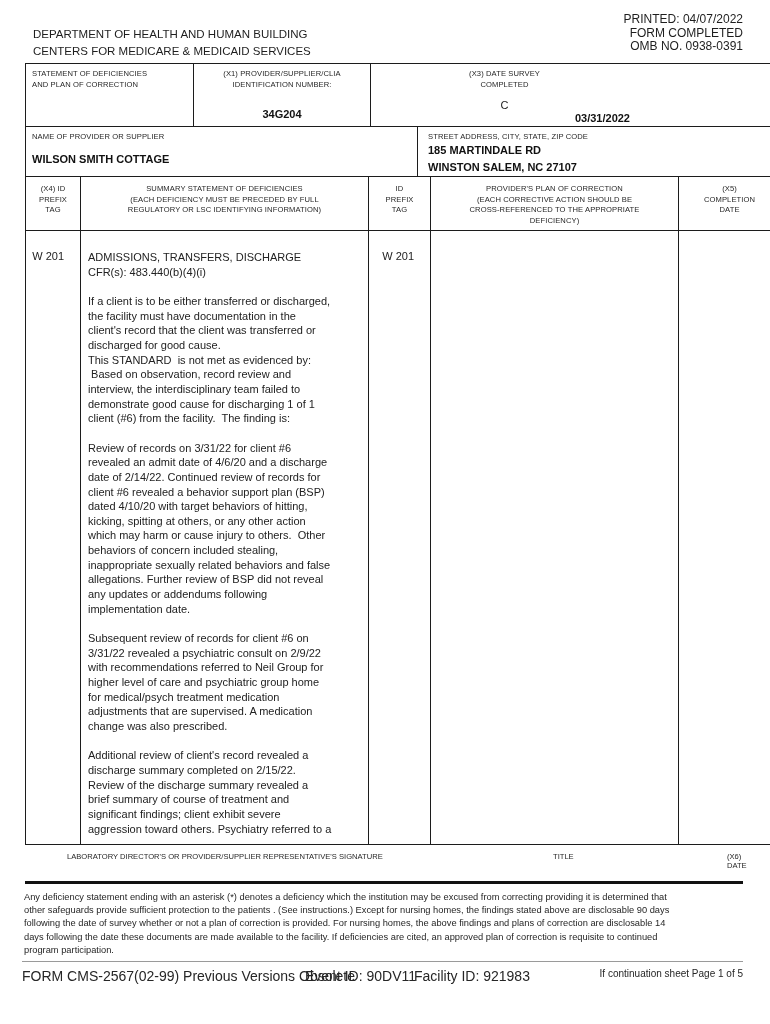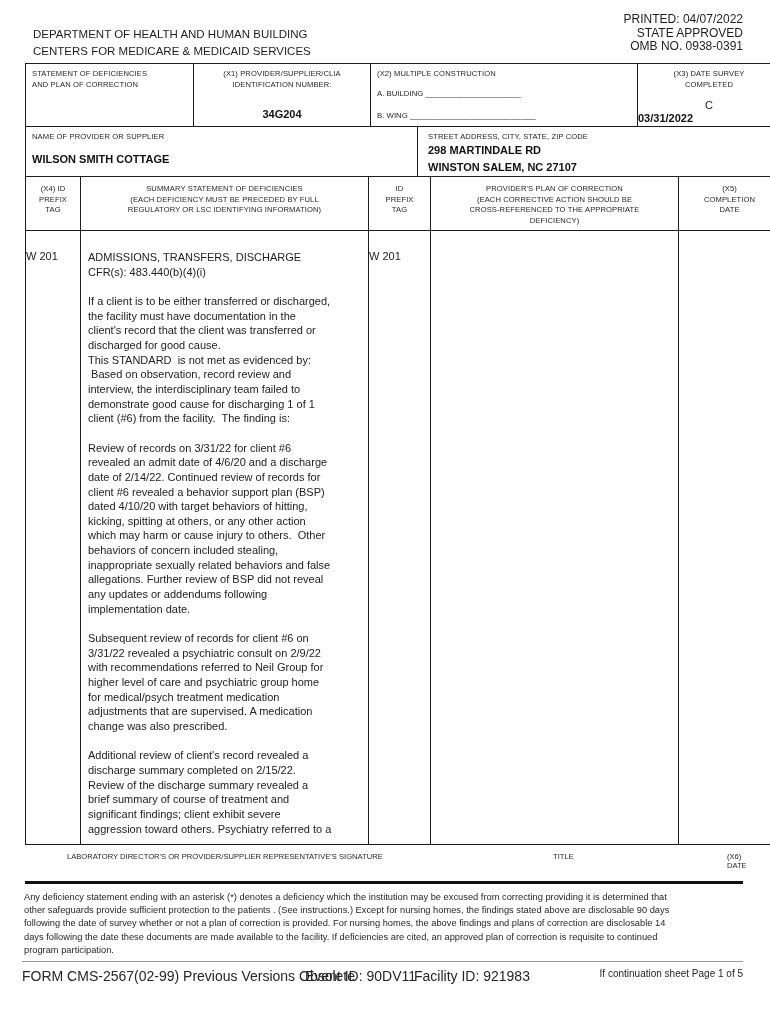--- a/index.html
+++ b/index.html
@@ -21,29 +21,29 @@
   .cell:last-child { border-right:none; }
 
   .lbl { font-size:7.6px; line-height:10.5px; letter-spacing:.1px; color:#262626; white-space:pre-line; }
   .val { font-size:11px; font-weight:bold; color:#111; }
   .tl { position:absolute; top:5px; left:6px; }
   .ctr { text-align:center; }
 
   .x1-id { position:absolute; bottom:6px; left:0; right:0; text-align:center; }
   .x2-line { position:absolute; left:6px; font-size:7.8px; color:#262626; }
   .x3-c { position:absolute; top:35px; left:0; right:0; text-align:center; font-size:11px; color:#222; }
-  .x3-date { position:absolute; bottom:2px; left:0; right:0; text-align:left; }
+  .x3-date { position:absolute; bottom:2px; left:0; right:8px; text-align:right; }
 
   .prov-name { position:absolute; bottom:11px; left:6px; }
   .addr1 { position:absolute; top:17px; left:10px; }
   .addr2 { position:absolute; top:34px; left:10px; }
   .addr-lbl { position:absolute; top:5px; left:10px; }
 
   .colhead { padding-top:7px; text-align:center; }
-  .tagcell { font-size:11px; color:#222; padding:19px 16px 0 0; }
+  .tagcell { font-size:11px; color:#222; text-align:right; padding:19px 16px 0 0; }
   .bodytext {
     position:absolute; top:19px; left:7px; right:4px;
     font-size:11px; line-height:14.66px; color:#222; white-space:pre-wrap;
   }
 
   .sig-block { position:absolute; left:25px; top:847px; width:718px; height:34px; border-bottom:3px solid #111; }
   .sig-item { position:absolute; top:5px; font-size:7.6px; color:#262626;padding-left:42px; }
 
   .disclaimer {
     position:absolute; left:24px; top:891px; width:712px;
@@ -58,57 +58,52 @@
 <body>
 
 <div class="page">
 
   <div class="dept">
     <div>DEPARTMENT OF HEALTH AND HUMAN BUILDING</div>
     <div>CENTERS FOR MEDICARE &amp; MEDICAID SERVICES</div>
   </div>
   <div class="print-info">
     <div>PRINTED:  04/07/2022</div>
-    <div>STATE APPROVED</div>
+    <div>FORM COMPLETED</div>
     <div>OMB NO. 0938-0391</div>
   </div>
 
   <div class="form-table">
 
     <div class="row row1">
       <div class="cell">
         <div class="lbl tl">STATEMENT OF DEFICIENCIES
 AND PLAN OF CORRECTION</div>
       </div>
       <div class="cell">
         <div class="lbl ctr" style="padding-top:5px;">(X1)  PROVIDER/SUPPLIER/CLIA
 IDENTIFICATION NUMBER:</div>
         <div class="val x1-id">34G204</div>
       </div>
       <div class="cell">
-        <div class="lbl tl">(X2) MULTIPLE CONSTRUCTION</div>
-        <div class="x2-line" style="top:25px;">A. BUILDING ______________________</div>
-        <div class="x2-line" style="bottom:6px;">B. WING _____________________________</div>
-      </div>
-      <div class="cell">
         <div class="lbl ctr" style="padding-top:5px;">(X3) DATE SURVEY
 COMPLETED</div>
         <div class="x3-c">C</div>
         <div class="val x3-date">03/31/2022</div>
       </div>
     </div>
 
     <div class="row row2">
       <div class="cell">
         <div class="lbl tl">NAME OF PROVIDER OR SUPPLIER</div>
         <div class="val prov-name">WILSON SMITH COTTAGE</div>
       </div>
       <div class="cell">
         <div class="lbl addr-lbl">STREET ADDRESS, CITY, STATE, ZIP CODE</div>
-        <div class="val addr1">298 MARTINDALE RD</div>
+        <div class="val addr1">185 MARTINDALE RD</div>
         <div class="val addr2">WINSTON SALEM, NC  27107</div>
       </div>
     </div>
 
     <div class="row row3">
       <div class="cell colhead lbl">(X4) ID
 PREFIX
 TAG</div>
       <div class="cell colhead lbl">SUMMARY STATEMENT OF DEFICIENCIES
 (EACH DEFICIENCY MUST BE PRECEDED BY FULL

